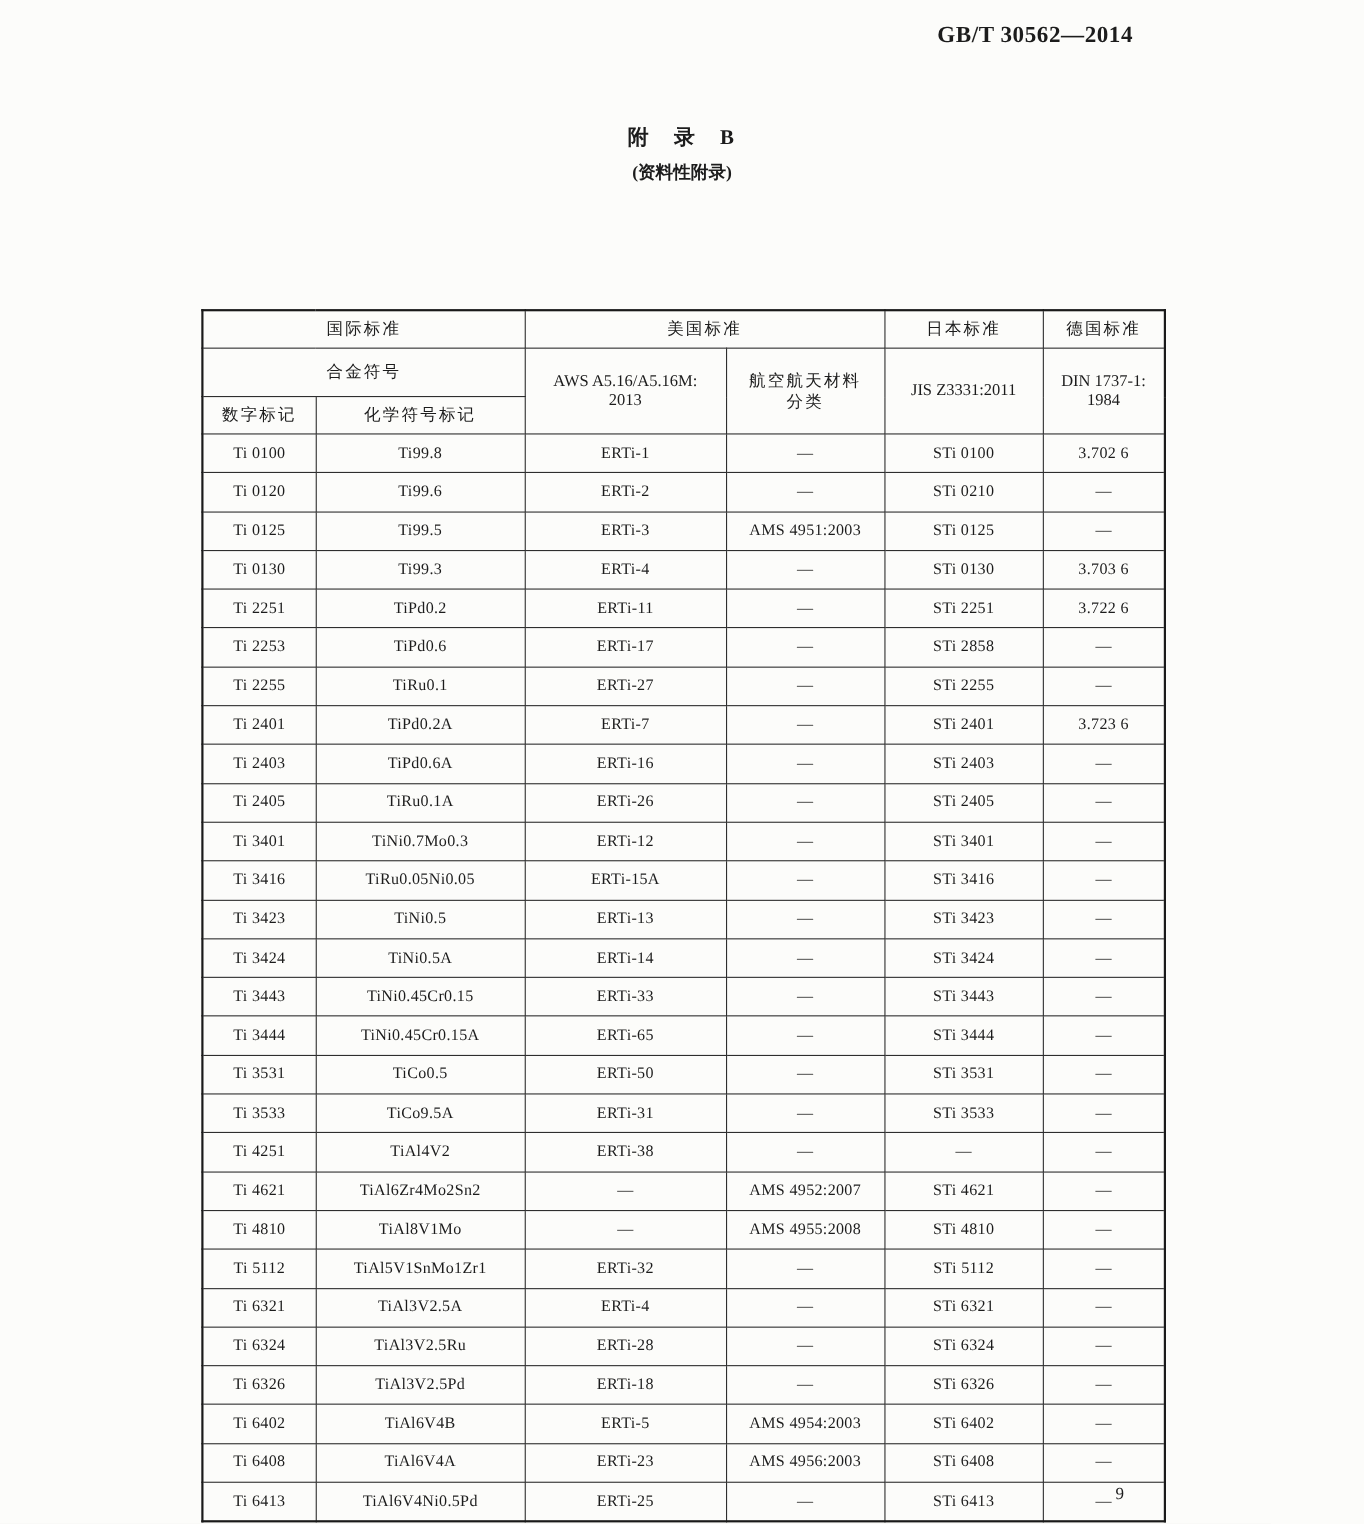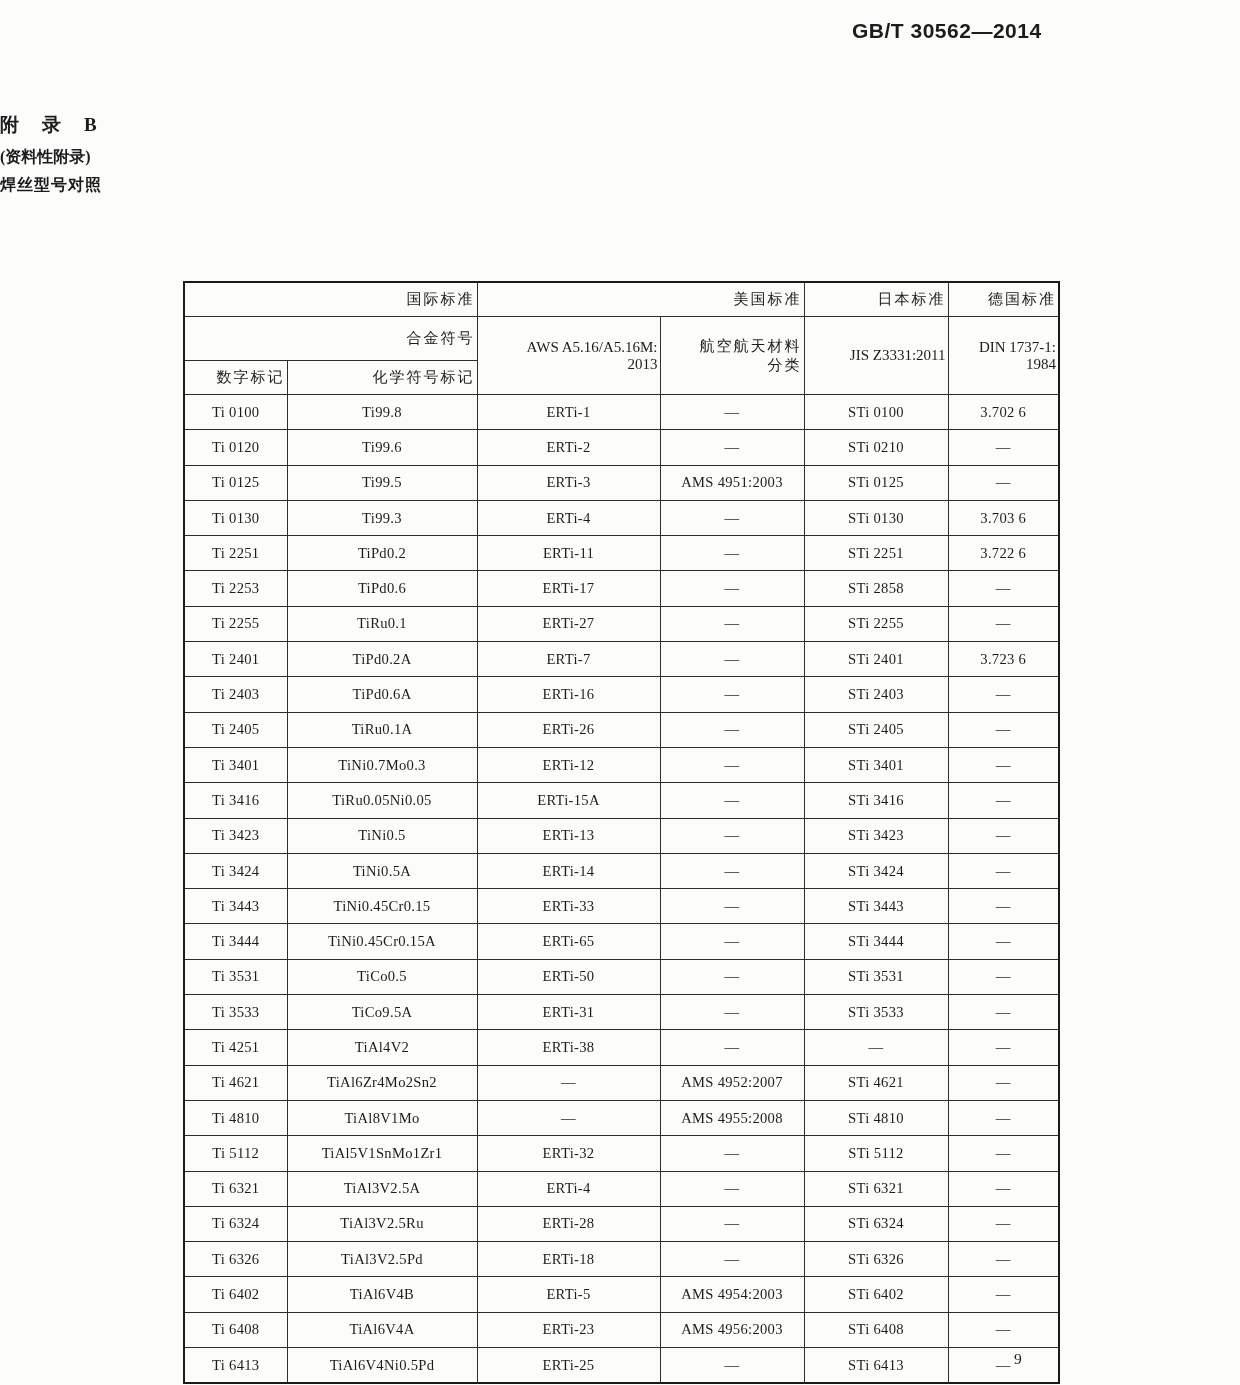--- a/index.html
+++ b/index.html
@@ -5,58 +5,57 @@
   html,body { margin:0; padding:0; }
   body { width:1240px; height:1385px; background:#f2f2ef; }
   .page {
     position:relative; width:1240px; height:1385px;
     background:#fcfcfa; overflow:hidden;
     font-family:"Liberation Serif","DejaVu Serif",serif;
     color:#1c1c1c;
   }
   .std-code {
     position:absolute; top:19px; left:852px;
-    font-family:Liberation Sans, sans-serif;
+    font-family:Liberation Serif, serif;
     font-size:21px; font-weight:bold; letter-spacing:0.5px;
   }
-  .centered { position:absolute; left:0; width:100%; text-align:left; font-weight:bold; }
+  .centered { position:absolute; left:0; width:100%; text-align:center; font-weight:bold; }
   .title1 { top:112px; font-size:19px; letter-spacing:2px; }
   .title2 { top:147px; font-size:16px; }
   .title3 { top:175px; font-size:16px; letter-spacing:1px; }
   .caption { top:231px; font-size:16.5px; letter-spacing:1px; }
 
   table.cmp {
     position:absolute; left:183px; top:281px; width:875px;
     border-collapse:collapse; table-layout:fixed;
     border:2px solid #1a1a1a;
   }
   table.cmp th, table.cmp td {
     border:1px solid #2e2e2e;
     text-align:center; vertical-align:middle;
     font-weight:normal; padding:0 2px;
     overflow:hidden; white-space:nowrap;
   }
-  table.cmp thead th { font-size:15px;text-align:right; }
+  table.cmp thead th { font-size:15px; }
   .zh { letter-spacing:2px; }
   .hr1 th { height:33px; }
   .hr2 th { height:43px; }
   .hr3 th { height:33px; }
   table.cmp tbody td { height:34.3px; font-size:14.6px; letter-spacing:0.3px; }
   .page-num { position:absolute; left:1014px; top:1350px; font-size:15.5px; }
 </style>
 </head>
 <body>
 
 <div class="page">
 
   <div class="std-code">GB/T 30562—2014</div>
 
   <div class="centered title1">附　录　B</div>
   <div class="centered title2">(资料性附录)</div>
-  <div class="centered title3">焊丝型号对照</div>
 
 
   <table class="cmp">
     <colgroup>
       <col style="width:103px">
       <col style="width:190px">
       <col style="width:183px">
       <col style="width:144px">
       <col style="width:144px">
       <col style="width:111px">

